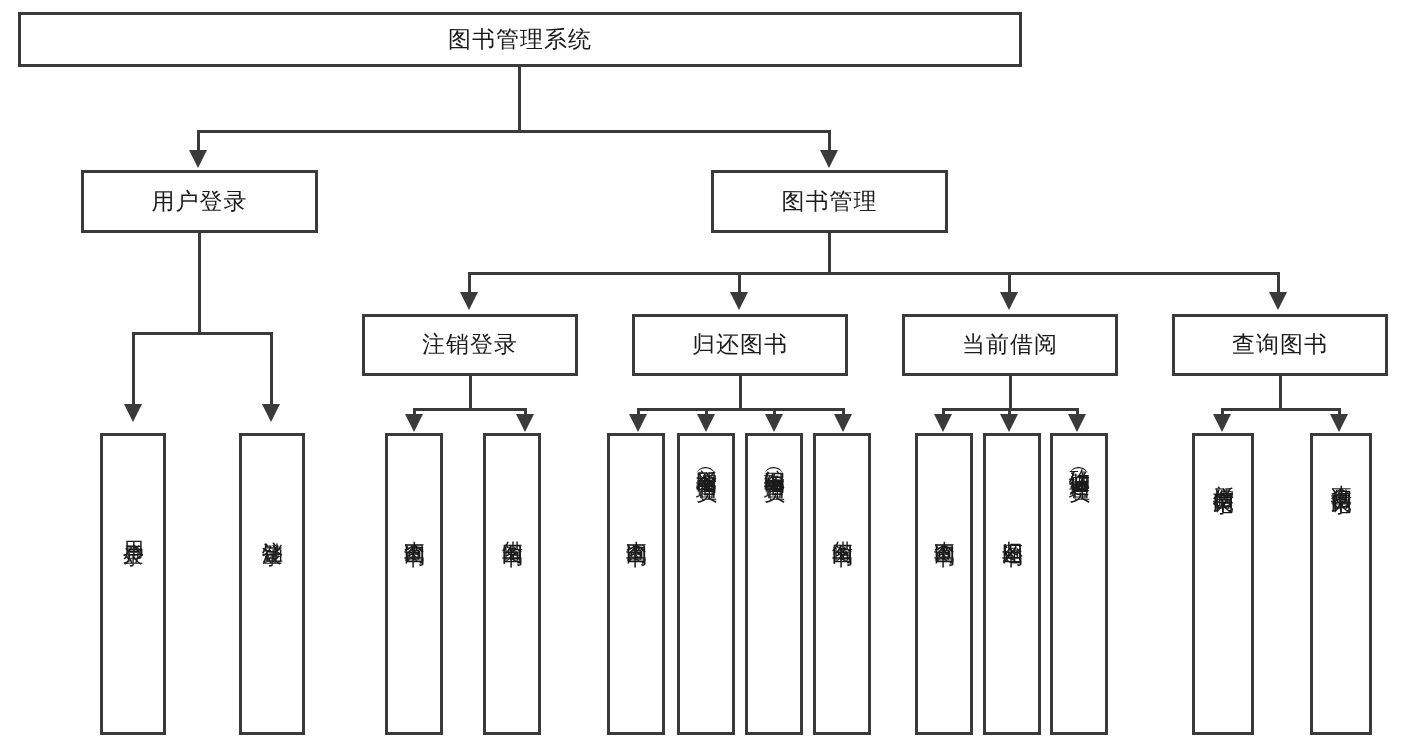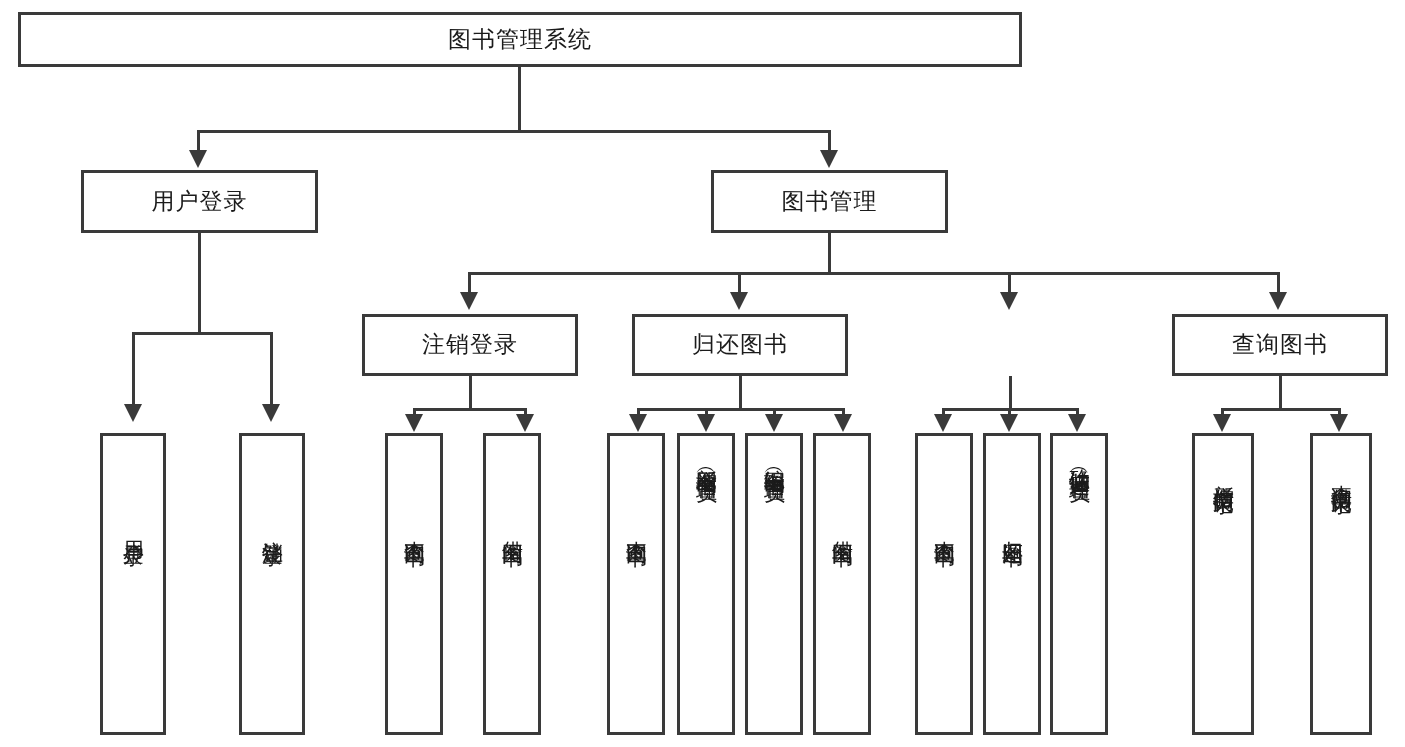--- a/index.html
+++ b/index.html
@@ -133,20 +133,23 @@
   <div class="arrow" style="left:1000px; top:292px;"></div>
   <div class="vline" style="left:1277px; top:272px; height:22px;"></div>
   <div class="arrow" style="left:1269px; top:292px;"></div>
 
   <div class="node horiz" style="left:362px; top:314px; width:216px; height:62px;">
     <span>注销登录</span>
   </div>
   <div class="node horiz" style="left:632px; top:314px; width:216px; height:62px;">
     <span>归还图书</span>
   </div>
+  <div class="node horiz" style="left:902px; top:314px; width:216px; height:62px;">
+    <span>当前借阅</span>
+  </div>
   <div class="node horiz" style="left:1172px; top:314px; width:216px; height:62px;">
     <span>查询图书</span>
   </div>
 
   <div class="vline" style="left:469px; top:376px; height:34px;"></div>
   <div class="hline" style="left:413px; top:408px; width:114px;"></div>
   <div class="vline" style="left:413px; top:408px; height:8px;"></div>
   <div class="arrow" style="left:405px; top:414px;"></div>
   <div class="vline" style="left:524px; top:408px; height:8px;"></div>
   <div class="arrow" style="left:516px; top:414px;"></div>

